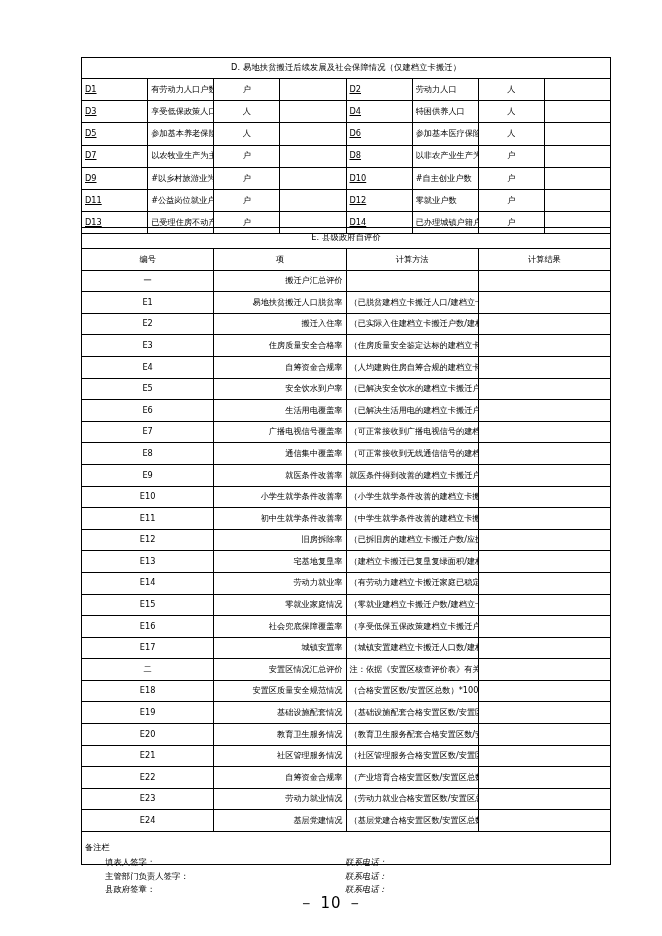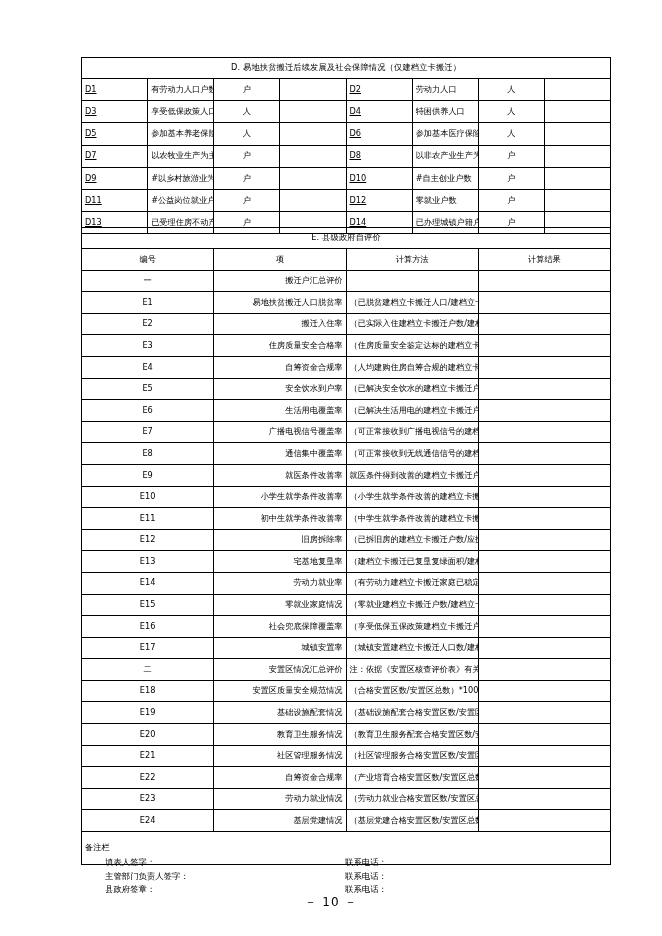--- a/index.html
+++ b/index.html
@@ -90,29 +90,29 @@
     left: 81px;
     top: 855px;
     width: 530px;
     font-size: 8.4px;
     line-height: 13.5px;
   }
   .sig-row {
     display: flex;
   }
   .sig-left { width: 240px; padding-left: 24px; }
-  .sig-right { width: 200px; }
+  .sig-right { width: 200px; font-style: italic; }
 
   .page-number {
     position: absolute;
     left: 0;
     top: 893px;
     width: 662px;
     text-align: center;
-    font-size: 12px;
+    font-size: 15px;
     letter-spacing: 1px;
   }
 </style>
 </head>
 <body>
 
 <div class="page">
 
   <table class="sheet" id="table-d">
     <tbody>

